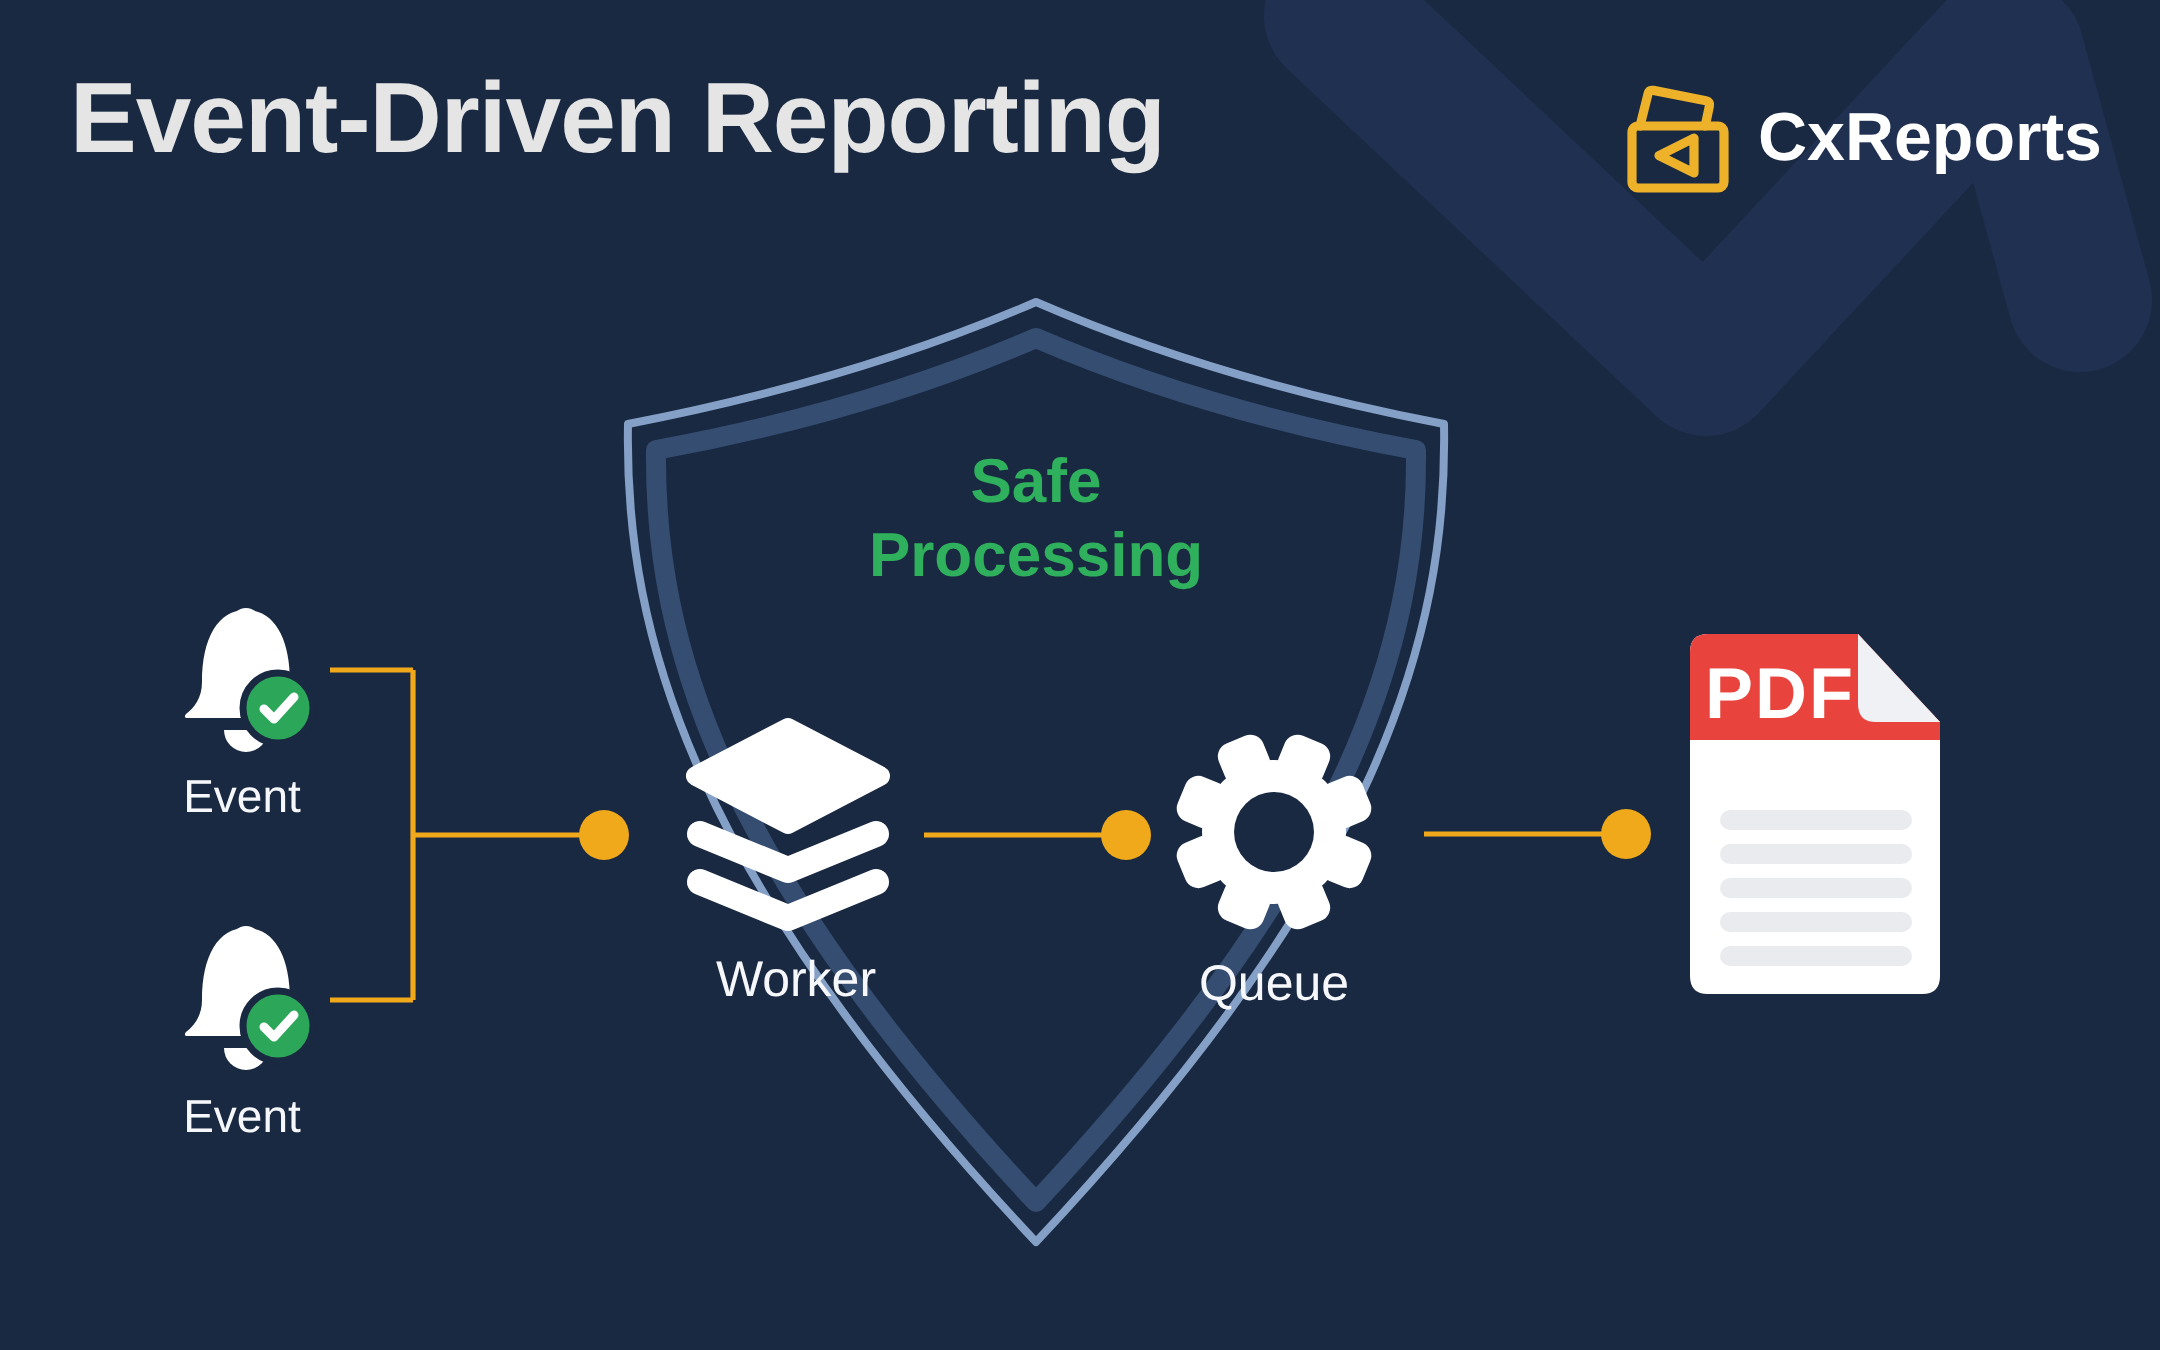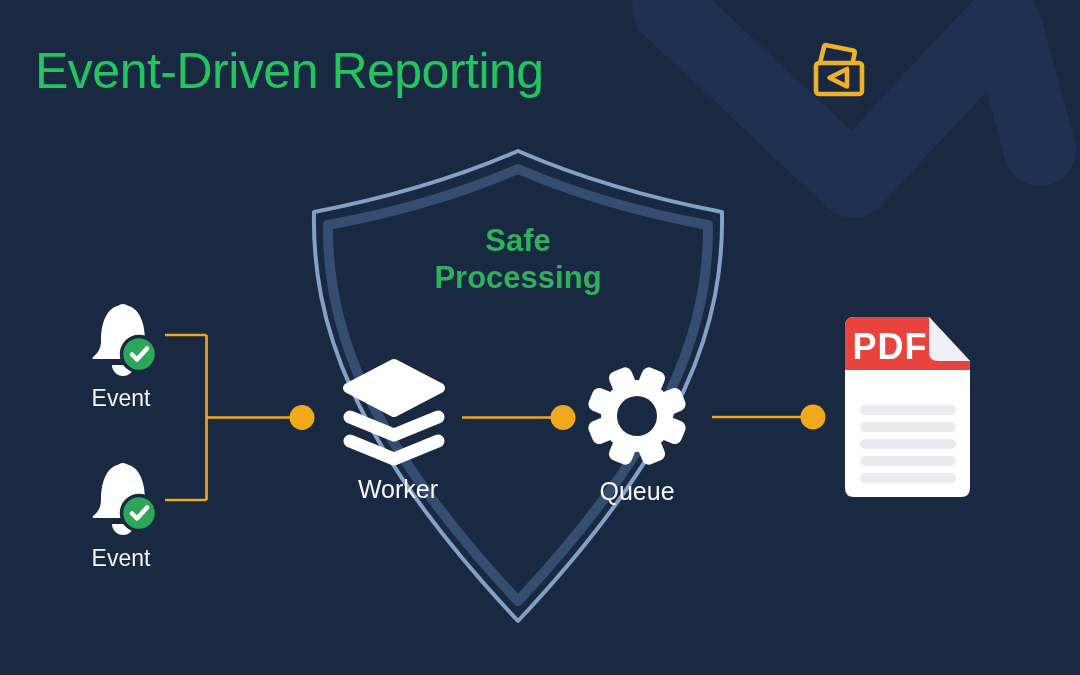--- a/index.html
+++ b/index.html
@@ -3,22 +3,22 @@
 <meta charset="utf-8">
 <style>
   html,body{margin:0;padding:0;}
   body{
     width:1080px;height:675px;overflow:hidden;position:relative;
     background:#1A2942;
     font-family:"Liberation Sans", sans-serif;
   }
   .canvas{position:absolute;inset:0;width:1080px;height:675px;}
   #page-title{
-    position:absolute;left:35px;top:42px;margin:0;
-    font-size:50px;font-weight:400;letter-spacing:-0.5px;color:#22c55e;
+    position:absolute;left:35px;top:30px;margin:0;
+    font-size:50px;font-weight:700;letter-spacing:-0.5px;color:#e5e5e5;
     z-index:3;
   }
   #brand{
     position:absolute;top:40px;left:812px;z-index:3;
     display:flex;align-items:center;gap:13px;
   }
   #brand .brand-name{
     color:#FFFFFF;font-size:34px;font-weight:700;letter-spacing:0px;
   }
   svg text{font-family:"Liberation Sans", sans-serif;}
@@ -33,20 +33,21 @@
 <h1 id="page-title">Event-Driven Reporting</h1>
 
 <div id="brand">
   <svg width="54" height="58" viewBox="0 0 52 58">
     <g fill="none" stroke="#EDB22A" stroke-width="4.6" stroke-linejoin="round" stroke-linecap="round">
       <path d="M7,23 L11,7 Q11.5,4.8 13.7,5.2 L40,10.4 Q42.2,10.8 41.7,13 L39.6,23"></path>
       <rect x="3" y="23" width="46" height="31" rx="3"></rect>
       <path d="M34,29 L34,46.5 L16.5,37.8 Z"></path>
     </g>
   </svg>
+  <span class="brand-name">CxReports</span>
 </div>
 
 <svg class="canvas" viewBox="0 0 1080 675">
 
   <g fill="none" stroke="#203051" stroke-width="72" stroke-linecap="round" stroke-linejoin="round">
     <path d="M668,8 L853,182 L1002,22"></path>
     <path d="M1006,26 L1040,150"></path>
   </g>
 
   <g fill="none">

